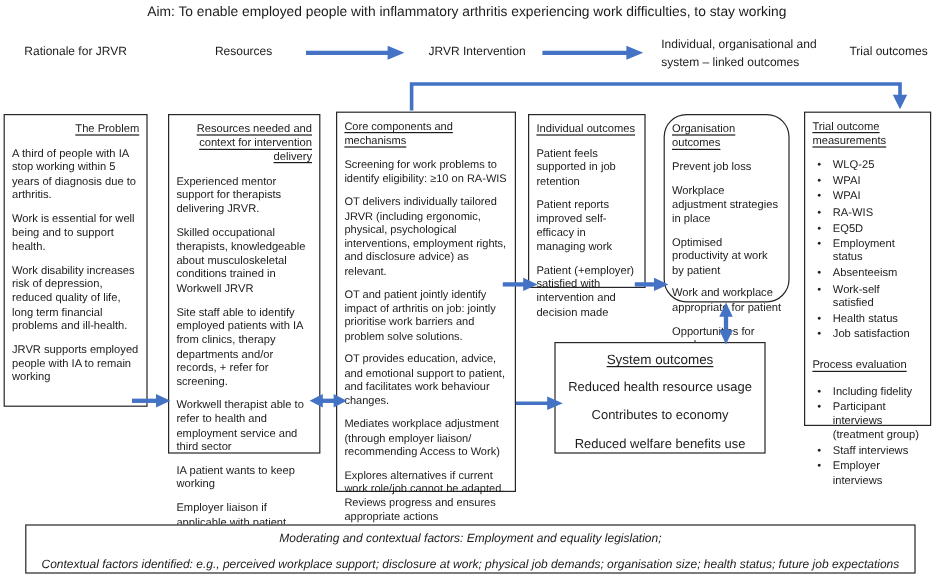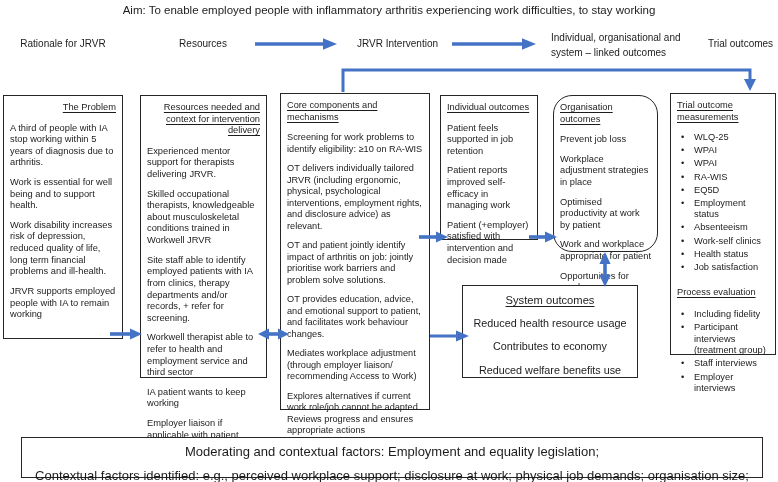--- a/index.html
+++ b/index.html
@@ -29,21 +29,21 @@
   #box-trial        { left:670px; top:93px; width:106px; height:262px; }
 
   .bullet { position:relative; padding-left:17px; margin-bottom:1.5px; }
   .bullet::before { content:"\2022"; position:absolute; left:4px; }
   .process-hd { display:block; text-decoration:underline; text-underline-offset:2px; margin:14px 0 10px; }
 
   #box-system { left:462px; top:285px; width:176px; height:93px; text-align:center; font-size:10.8px; padding-top:7px; border-width:1.8px; }
   #box-system .hd { font-size:11.2px; margin-bottom:0; }
   #box-system .line { margin-top:10px; }
 
-  #box-moderating { left:21px; top:437px; width:742px; height:41px; text-align:center; font-size:13px; padding-top:6px; }
+  #box-moderating { left:21px; top:437px; width:742px; height:41px; text-align:center; font-size:10px; padding-top:6px;font-style:italic; }
   #box-moderating .l2 { margin-top:8px; }
 
   #arrows { position:absolute; left:0; top:0; width:778px; height:482px; pointer-events:none; z-index:5; }
 </style>
 </head>
 <body>
 
 <div class="title">Aim: To enable employed people with inflammatory arthritis experiencing work difficulties, to stay working</div>
 
 <div class="colhead" id="h-rationale">Rationale for JRVR</div>
@@ -99,21 +99,21 @@
 <div class="box" id="box-trial">
   <span class="hd">Trial outcome measurements</span>
   <div class="bullets">
     <div class="bullet">WLQ-25</div>
     <div class="bullet">WPAI</div>
     <div class="bullet">WPAI</div>
     <div class="bullet">RA-WIS</div>
     <div class="bullet">EQ5D</div>
     <div class="bullet">Employment status</div>
     <div class="bullet">Absenteeism</div>
-    <div class="bullet">Work-self clinics</div>
+    <div class="bullet">Work-self satisfied</div>
     <div class="bullet">Health status</div>
     <div class="bullet">Job satisfaction</div>
   </div>
   <span class="process-hd">Process evaluation</span>
   <div class="bullets">
     <div class="bullet">Including fidelity</div>
     <div class="bullet">Participant interviews (treatment group)</div>
     <div class="bullet">Staff interviews</div>
     <div class="bullet">Employer interviews</div>
   </div>

